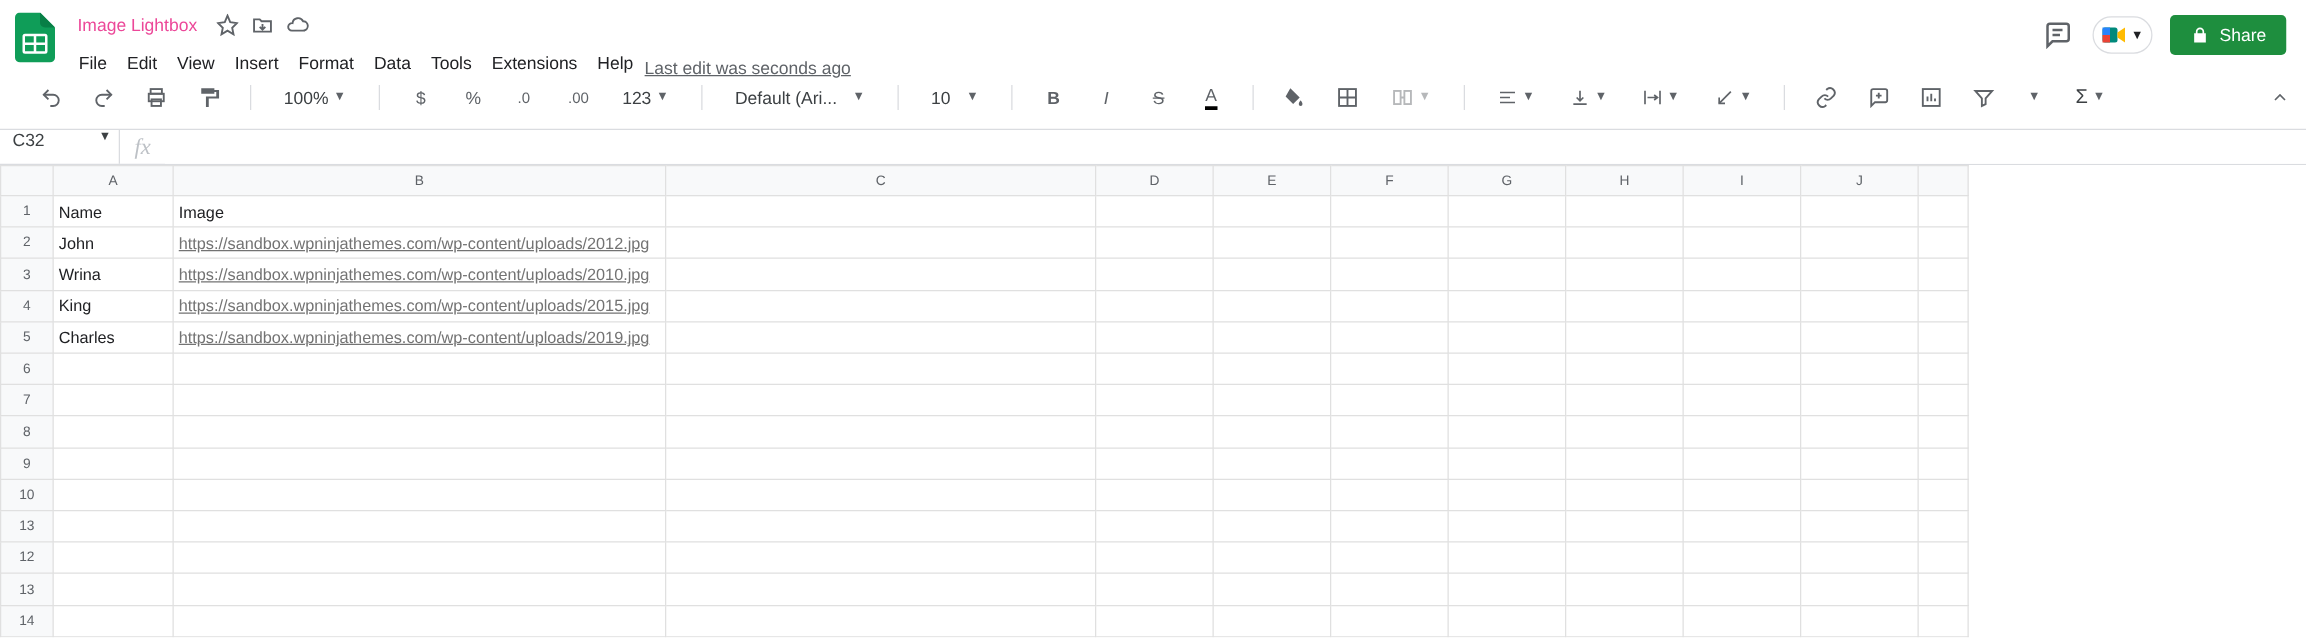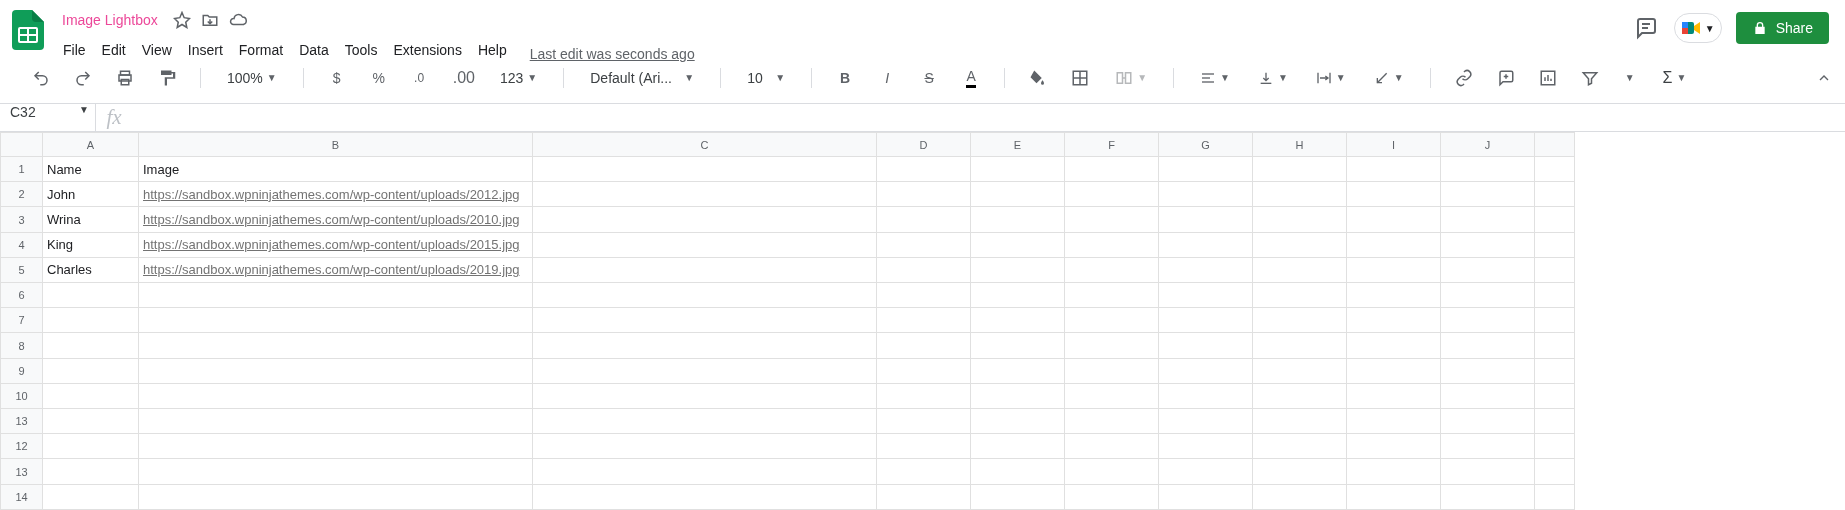--- a/index.html
+++ b/index.html
@@ -8,40 +8,40 @@
 
   
   .titlebar { display: flex; align-items: flex-start; padding: 8px 16px 0 8px; height: 64px; }
   .logo { width: 40px; height: 40px; display: flex; align-items: center; justify-content: center; margin-right: 8px; margin-top: 2px; }
   .title-col { display: flex; flex-direction: column; flex: 1; }
   .title-row { display: flex; align-items: center; gap: 8px; height: 24px; }
   .doc-title { font-size: 14px; color: #ec4899; padding: 2px 6px; }
   .title-icon { width: 20px; height: 20px; display: flex; align-items: center; justify-content: center; color: #5f6368; cursor: pointer; }
   .menu-row { display: flex; align-items: flex-end; gap: 2px; height: 28px; margin-top: 2px; }
   .menu-item { padding: 4px 7px; font-size: 14px; color: #202124; cursor: pointer; border-radius: 4px; }
-  .last-edit { margin-left: 14px; font-size: 14px; color: #5f6368; text-decoration: underline; cursor: pointer; }
+  .last-edit { font-size: 14px; color: #5f6368; text-decoration: underline; cursor: pointer; }
   .title-right { display: flex; align-items: center; gap: 14px; margin-top: 4px; }
   .right-icon { width: 28px; height: 28px; display: flex; align-items: center; justify-content: center; color: #5f6368; cursor: pointer; }
   .meet-wrap { display:flex; align-items:center; gap:2px; border:1px solid #dadce0; border-radius:20px; padding:2px 6px 2px 4px; }
   .share-btn { background: #1e8e3e; color: #fff; border: none; border-radius: 4px; padding: 8px 16px; font-size: 14px; font-weight: 500; display: flex; align-items: flex-end; gap: 8px; cursor: pointer; }
 
   
   .toolbar { display: flex; align-items: center; padding: 4px 8px 16px 28px; border-bottom: 1px solid #dadce0; height: 40px; gap: 16px; }
   .tbtn { min-width: 26px; height: 26px; display: flex; align-items: center; justify-content: center; color: #5f6368; cursor: pointer; border-radius: 2px; padding: 0 3px; font-size: 14px;}
   .tsep { width: 1px; height: 20px; background: #dadce0; margin: 0 4px; }
   .tsel { display: flex; align-items: center; gap: 4px; padding: 0 6px; height: 26px; cursor: pointer; color: #3c4043; font-size: 14px; }
   .tsel .arrow { color:#5f6368; }
   .font-sel { width: 90px; overflow: hidden; white-space: nowrap; text-overflow: ellipsis; }
   .spacer { flex: 1; }
   .collapse { width: 26px; height:26px; display:flex; align-items:center; justify-content:center; color:#5f6368; cursor:pointer;}
 
   
   .fxrow { display: flex; align-items: center; height: 28px; border-bottom: 1px solid #dadce0; }
   .namebox { width: 96px; height: 100%; display: flex; border-right: 1px solid #dadce0; padding: 0 6px 0 10px; gap: 6px; font-size: 14px; color:#3c4043;}
-  .fx { width: 36px; display:flex; align-items:center; justify-content:center; font-style: italic; font-family: "Times New Roman", serif; color:#bdc1c6; font-size:21px;}
+  .fx { width: 36px; display:flex; align-items:center; justify-content:center; font-style: italic; font-family: "Times New Roman", serif; color:#bdc1c6; font-size:18px;}
   .fxinput { flex:1; border:none; outline:none; height:100%; font-size:13px; padding:0 4px; }
 
   
   .grid-wrap { display:flex; flex:1; overflow:hidden; }
   .grid { border-collapse: collapse; table-layout: fixed; }
   .grid th, .grid td { border: 1px solid #e0e0e0; font-weight: normal; }
   .grid thead th { background: #f8f9fa; color: #5f6368; font-size: 11px; height: 24px; text-align: center; }
   .grid .corner { background:#f8f9fa; width:42px; }
   .grid tbody th.rowhead { background:#f8f9fa; color:#5f6368; font-size:11px; text-align:center; width:42px; height:20px; }
   .grid td { height:20px; font-size:13px; padding: 0 4px; white-space:nowrap; overflow:hidden; vertical-align:middle;}
@@ -162,21 +162,21 @@
         <span>100%</span>
         <span class="arrow">▼</span>
       </div>
     <div class="tsep"></div>
     <div class="tbtn">$</div>
     <div class="tbtn">%</div>
     <div class="tbtn">
         <span style="font-size:12px">.0&nbsp;</span>
       </div>
     <div class="tbtn">
-        <span style="font-size:16px">.00</span>
+        <span style="font-size:12px">.00</span>
       </div>
     <div class="tsel">
         <span>123</span>
         <span class="arrow">▼</span>
       </div>
     <div class="tsep"></div>
     <div class="tsel">
         <span class="font-sel">Default (Ari...</span>
         <span class="arrow">▼</span>
       </div>

